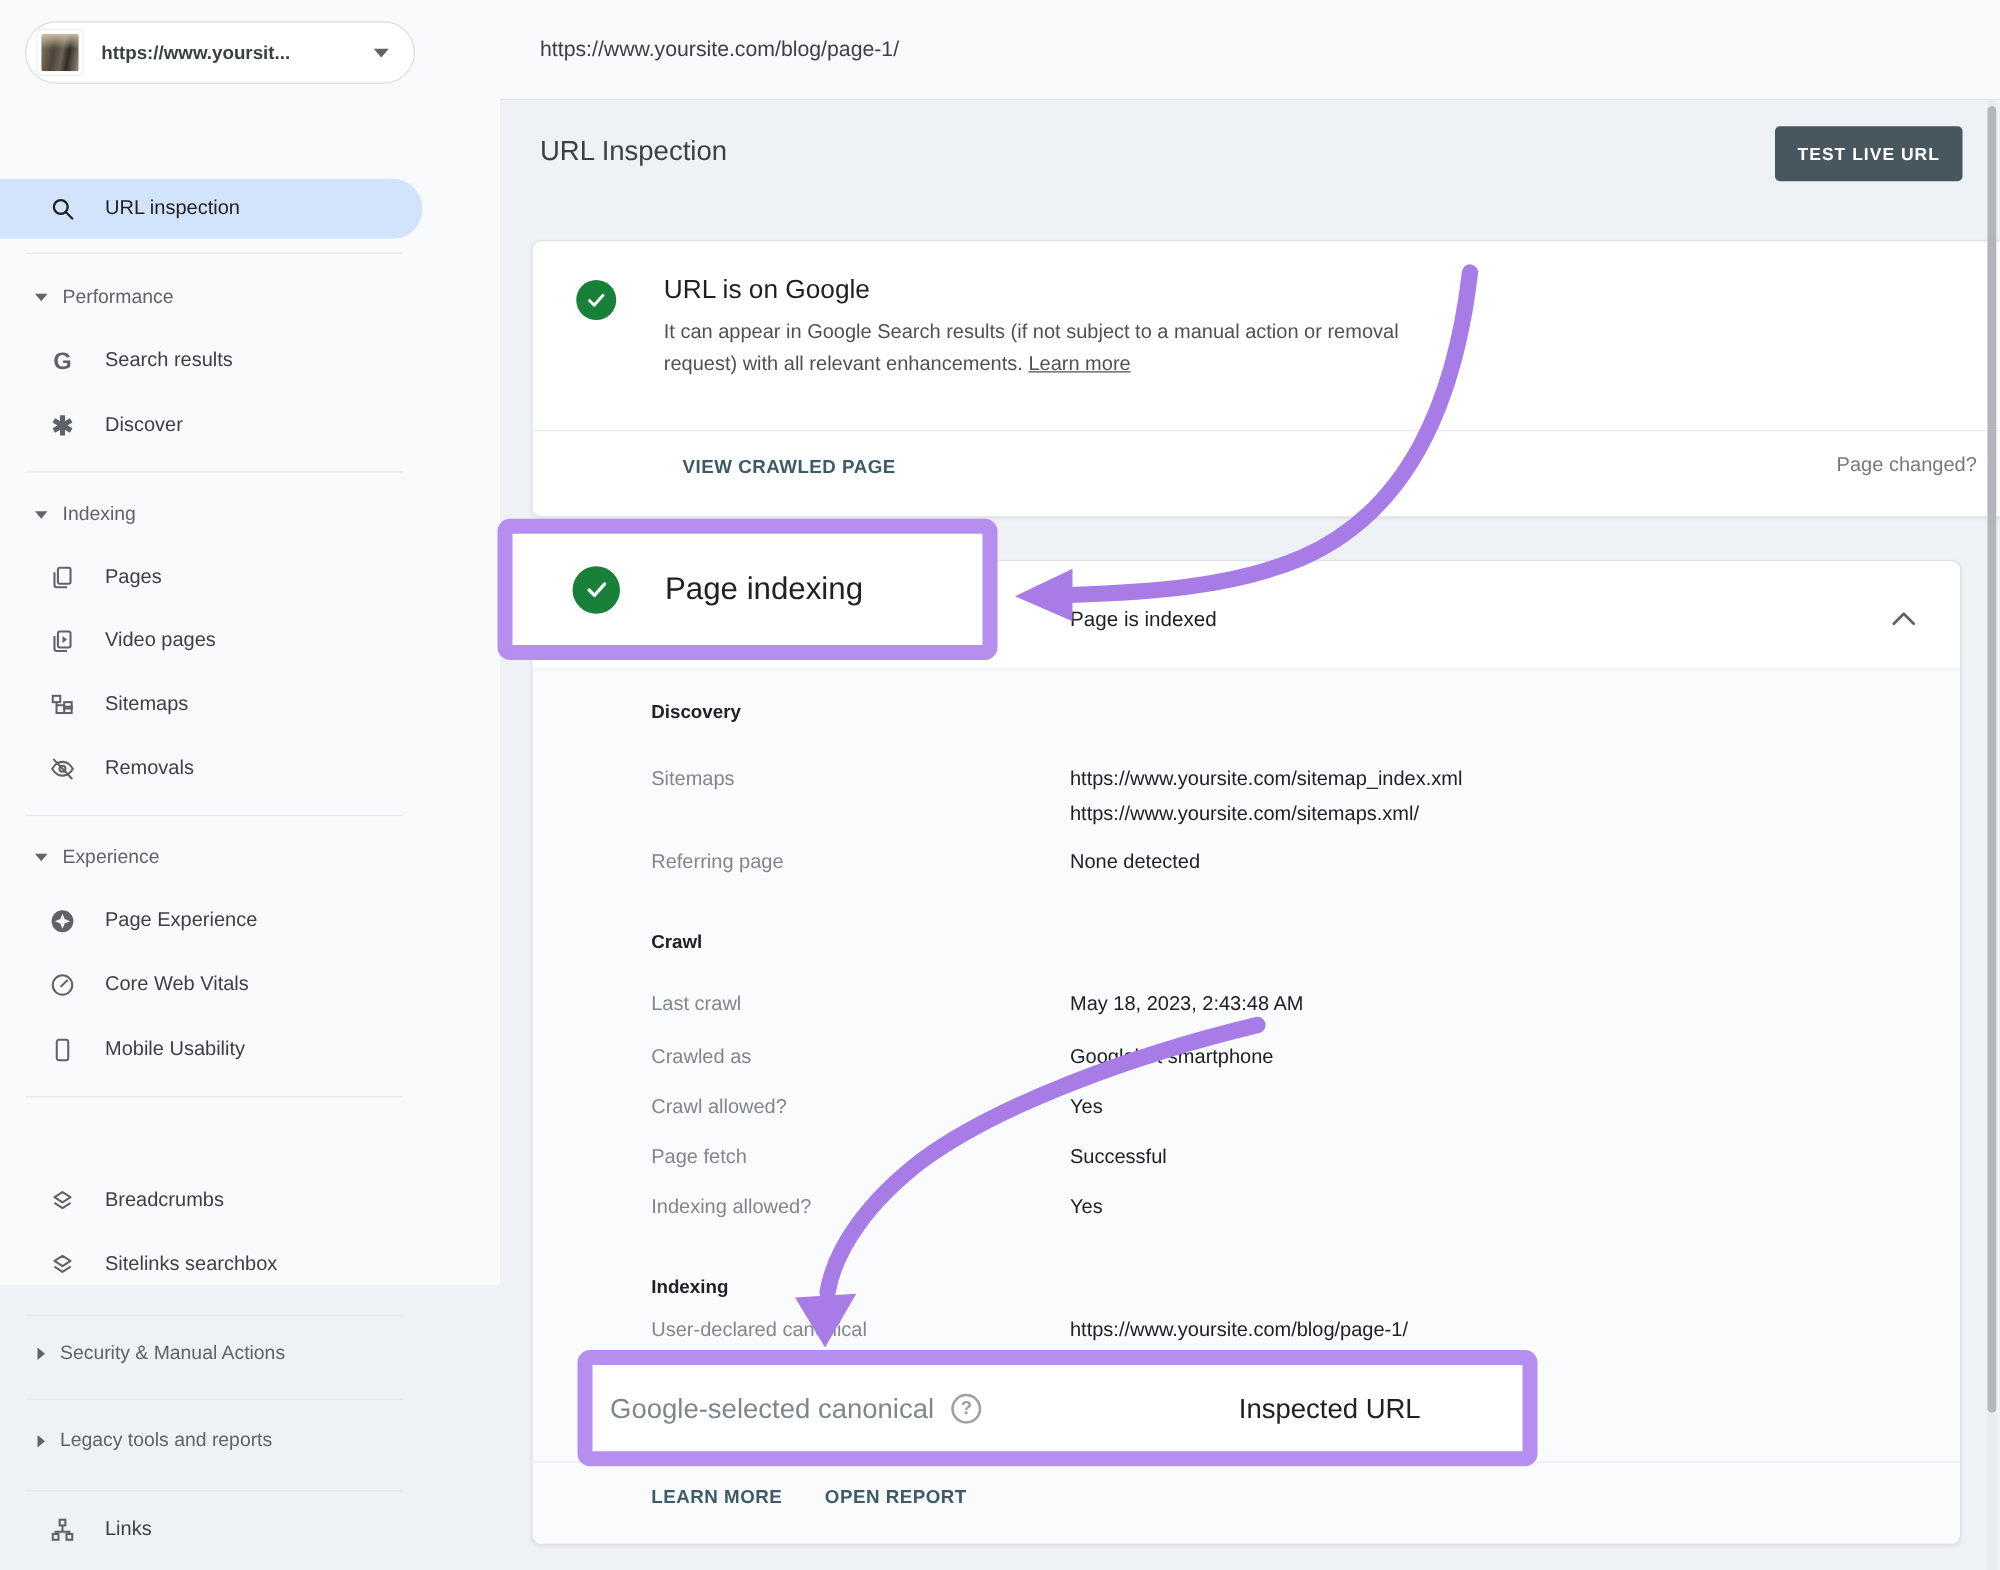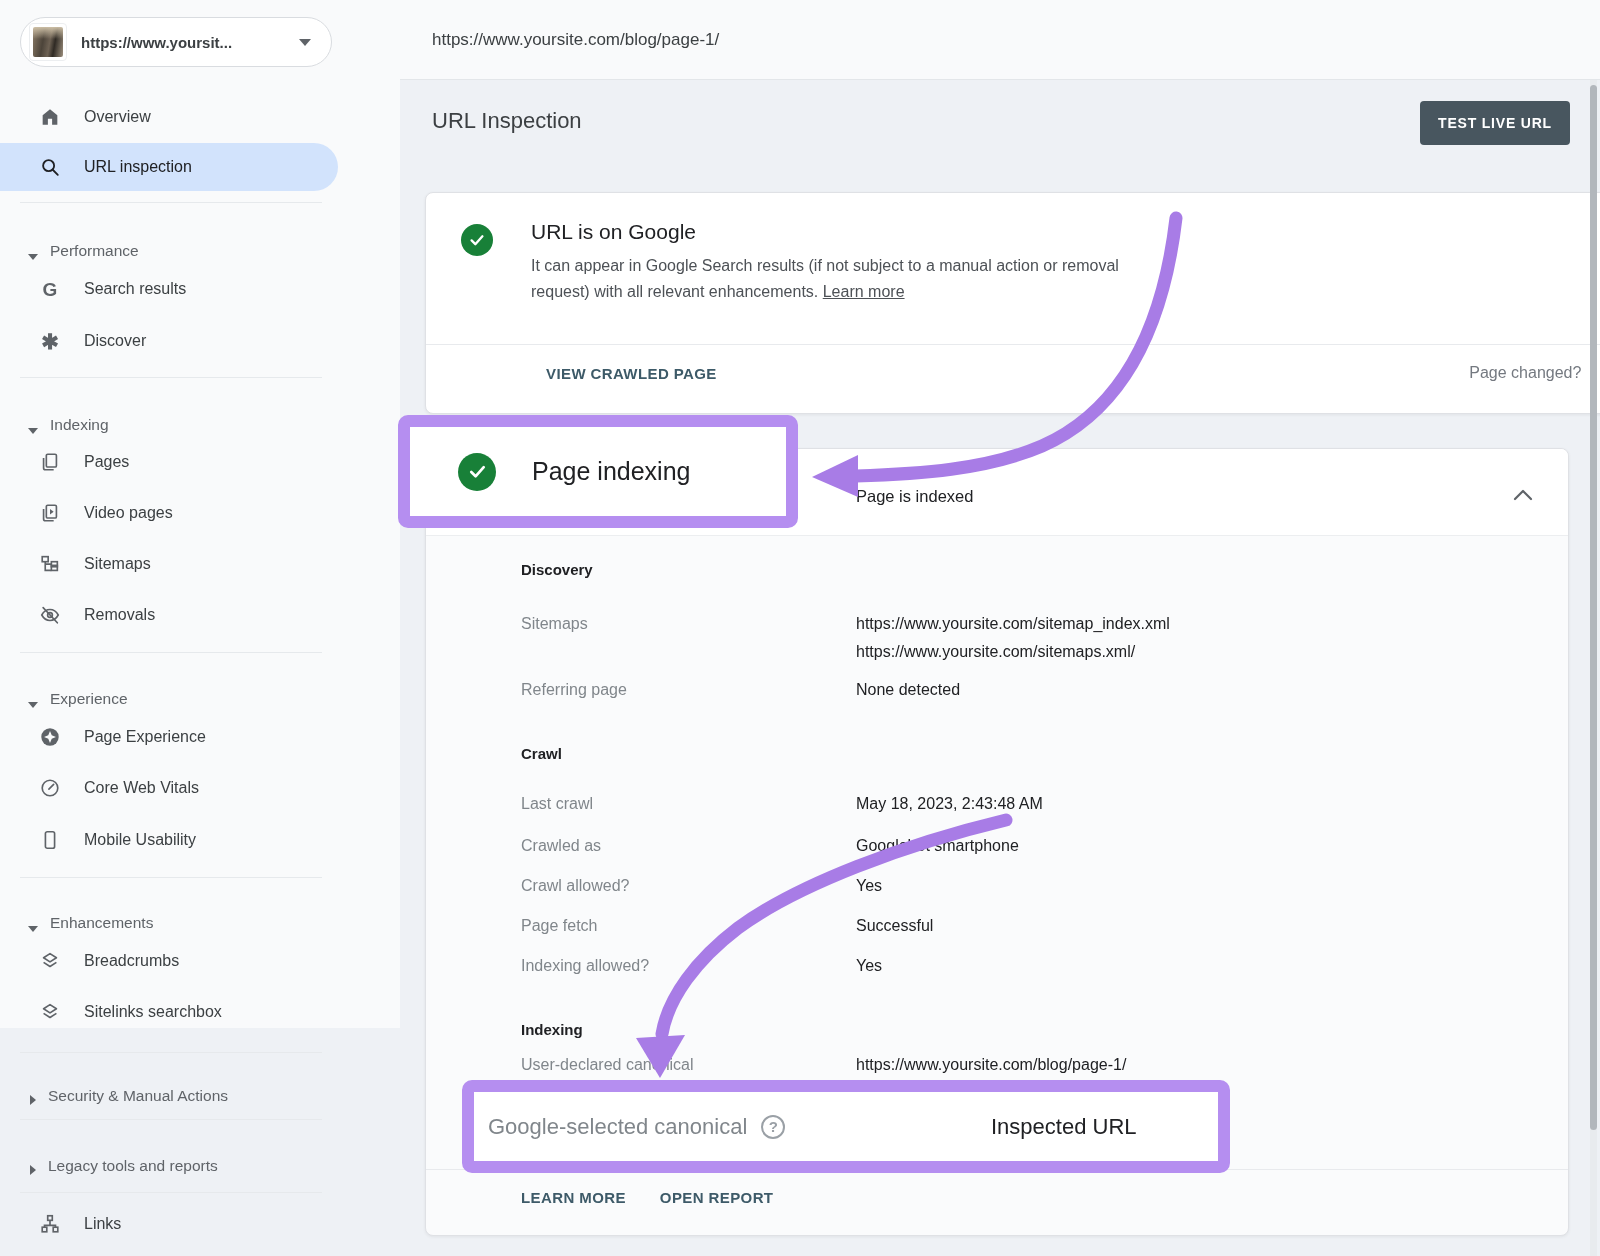--- a/index.html
+++ b/index.html
@@ -32,21 +32,21 @@
     border-top:7px solid #5f6368; margin-left:auto; margin-right:20px;
   }
 
   .nav-item { position:absolute; left:0; width:400px; height:48px; display:flex; align-items:center; cursor:pointer; }
   .nav-item .ic { width:24px; height:24px; margin-left:38px; display:flex; align-items:center; justify-content:center; flex:none; color:#5f6368; }
   .nav-item .lbl { margin-left:22px; font-size:16px; color:#3c4043; white-space:nowrap; }
   .nav-item.selected { width:338px; background:#d2e3fc; border-radius:0 24px 24px 0; }
   .nav-item.selected .lbl { color:#202124; }
   .glyph-ic { font-size:19px; font-weight:bold; color:#5f6368; line-height:1; }
 
-  .nav-group { position:absolute; left:0; width:400px; height:44px; display:flex; align-items:flex-end; cursor:pointer; }
+  .nav-group { position:absolute; left:0; width:400px; height:44px; display:flex; align-items:center; cursor:pointer; }
   .nav-group .tri-down {
     width:0; height:0; border-left:5px solid transparent; border-right:5px solid transparent;
     border-top:6px solid #5f6368; margin-left:28px;
   }
   .nav-group .tri-right {
     width:0; height:0; border-top:5px solid transparent; border-bottom:5px solid transparent;
     border-left:6px solid #5f6368; margin-left:30px;
   }
   .nav-group .lbl { margin-left:12px; font-size:15.5px; color:#5f6368; white-space:nowrap; }
 
@@ -135,28 +135,20 @@
   <div class="sidebar">
 
     <div class="prop-pill">
       <span class="prop-thumb">
           <span class="img"></span>
         </span>
       <span class="prop-label">https://www.yoursit...</span>
       <span class="caret-down"></span>
     </div>
 
-    <div class="nav-item" style="top:93px">
-      <span class="ic">
-        <svg width="22" height="22" viewBox="0 0 24 24">
-            <path d="M12 3.5 4 10v10.5h5.7V14h4.6v6.5H20V10z" fill="#5f6368"></path>
-          </svg>
-      </span>
-      <span class="lbl">Overview</span>
-    </div>
 
     <div class="nav-item selected" style="top:143px">
       <span class="ic">
         <svg width="22" height="22" viewBox="0 0 24 24" fill="none" stroke="#202124" stroke-width="2" stroke-linecap="round">
             <circle cx="10.5" cy="10.5" r="6"></circle>
             <line x1="15" y1="15" x2="20.5" y2="20.5"></line>
           </svg>
       </span>
       <span class="lbl">URL inspection</span>
     </div>
@@ -264,24 +256,20 @@
       <span class="ic">
         <svg width="22" height="22" viewBox="0 0 24 24" fill="none" stroke="#5f6368" stroke-width="1.8">
             <rect x="7" y="3" width="10" height="18" rx="2"></rect>
           </svg>
       </span>
       <span class="lbl">Mobile Usability</span>
     </div>
 
     <div class="sb-div" style="top:877px"></div>
 
-    <div class="nav-group" style="top:888px">
-      <span class="tri-down"></span>
-      <span class="lbl">Enhancements</span>
-    </div>
 
     <div class="nav-item" style="top:937px">
       <span class="ic">
         <svg width="22" height="22" viewBox="0 0 24 24" fill="none" stroke="#5f6368" stroke-width="1.8" stroke-linejoin="round">
             <path d="M12 4 19 8.5 12 13 5 8.5 Z"></path>
             <path d="M5 13.5 12 18 19 13.5"></path>
           </svg>
       </span>
       <span class="lbl">Breadcrumbs</span>
     </div>

